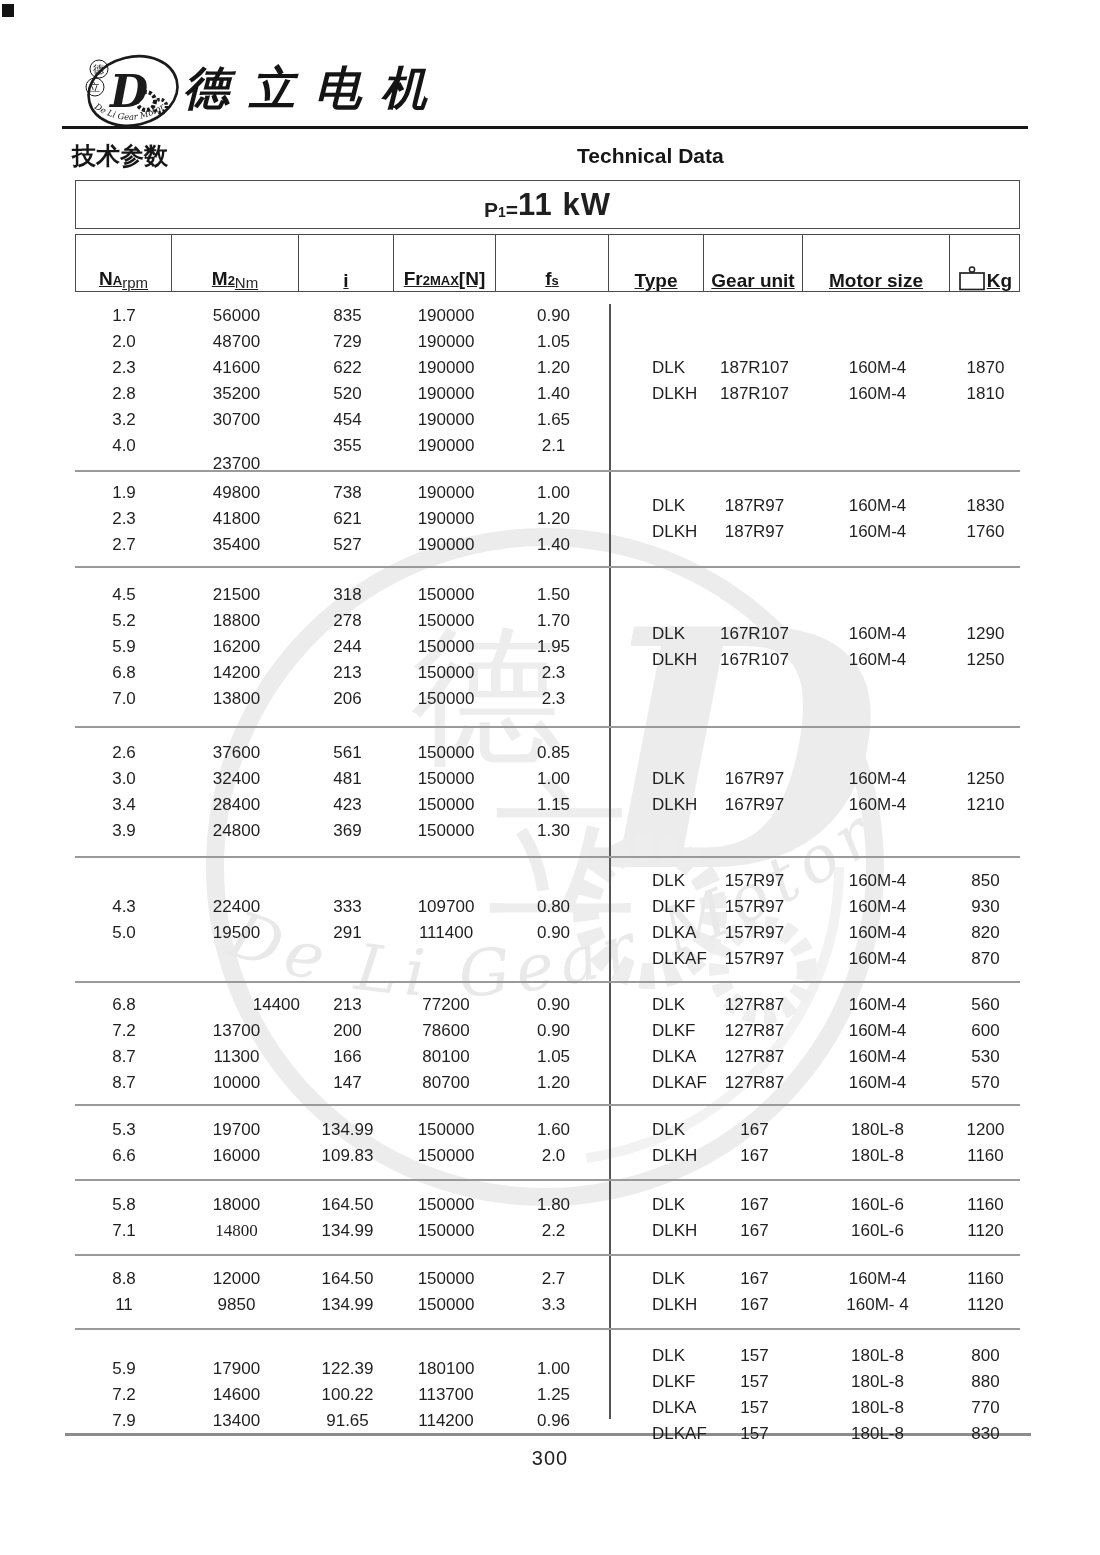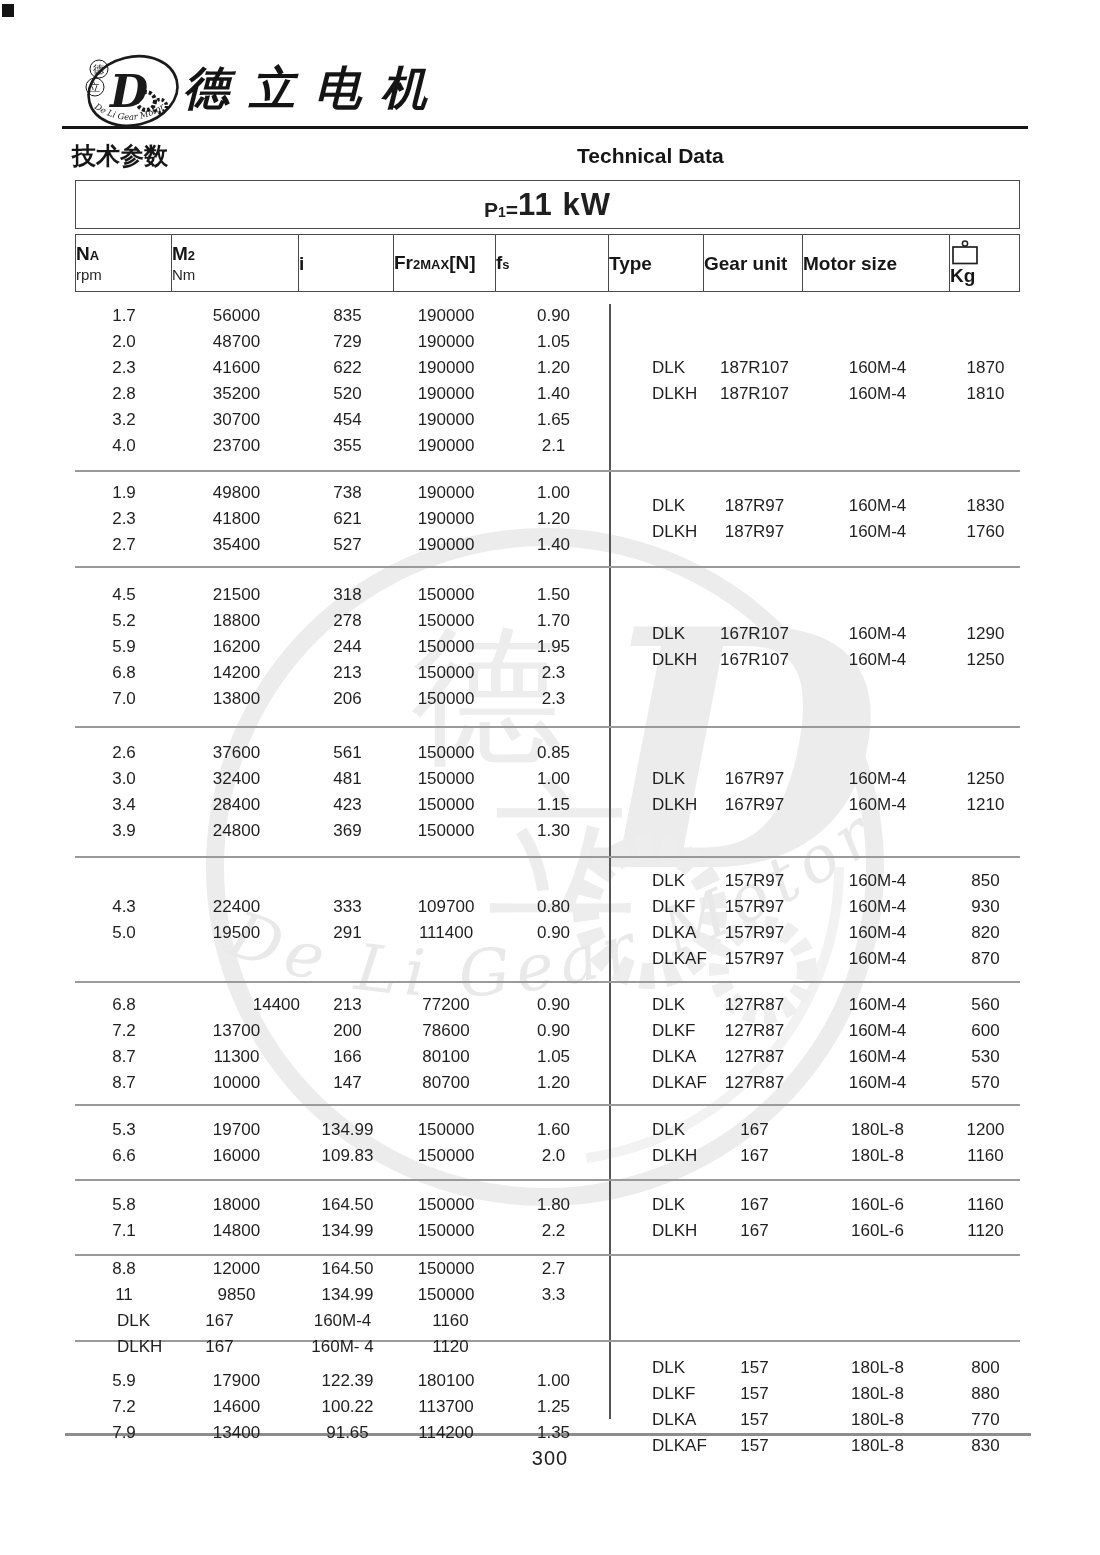--- a/index.html
+++ b/index.html
@@ -12,22 +12,22 @@
   .hrule{position:absolute;left:62px;top:126px;width:966px;height:3px;background:#161616;}
   .sec-zh{position:absolute;left:72px;top:140px;font-size:24px;font-weight:bold;color:#161616;}
   .sec-en{position:absolute;left:577px;top:144px;font-size:21px;font-weight:bold;color:#161616;}
   .pbox{position:absolute;left:75px;top:180px;width:945px;height:49px;border:1.5px solid #4a4a4a;
         box-sizing:border-box;display:flex;align-items:baseline;justify-content:center;}
   .p-label{font-size:21px;font-weight:800;align-self:center;margin-top:10px;}
   .p-sub{font-size:14px;font-weight:800;}
   .p-val{font-size:31px;font-weight:800;letter-spacing:1px;align-self:center;}
   .thead{position:absolute;left:75px;top:234px;width:945px;height:58px;border:1.6px solid #4a4a4a;
          box-sizing:border-box;display:flex;background:transparent;}
-  .hcell{border-right:1.6px solid #4a4a4a;box-sizing:border-box;display:flex;flex-direction:column;
-         align-items:flex-start;justify-content:center;flex:0 0 auto;}
+  .hcell{border-right:1.6px solid #4a4a4a;box-sizing:border-box;display:flex;flex-direction:row;
+         align-items:flex-end;justify-content:center;flex:0 0 auto;text-decoration:underline;}
   .hcell:last-child{border-right:none;}
   .hmain{font-size:19px;font-weight:bold;line-height:21px;color:#161616;}
   .hmain .sub{font-size:13px;}
   .hunit{font-size:15px;line-height:17px;color:#262626;}
   .kg-icon{display:block;margin-bottom:0px;}
   .tbody{position:absolute;left:75px;top:292px;width:945px;height:1141px;}
   .wm{position:absolute;left:0;top:0;z-index:0;}
   .vdiv{position:absolute;left:534px;top:12px;bottom:14px;width:1.6px;background:#555;z-index:1;}
   .groups{position:absolute;left:0;top:0;width:945px;z-index:2;}
   .group{display:flex;box-sizing:border-box;}
@@ -159,21 +159,21 @@
             </div>
             <div class="brow">
               <div class="bcell" style="width: 98px;">3.2</div>
               <div class="bcell" style="width: 127px;">30700</div>
               <div class="bcell" style="width: 95px;">454</div>
               <div class="bcell" style="width: 102px;">190000</div>
               <div class="bcell" style="width: 113px;">1.65</div>
             </div>
             <div class="brow">
               <div class="bcell" style="width: 98px;">4.0</div>
-              <div class="bcell" style="width: 127px;">23700</div>
+              <div class="bcell" style="width: 127px; margin-top: 18px;">23700</div>
               <div class="bcell" style="width: 95px;">355</div>
               <div class="bcell" style="width: 102px;">190000</div>
               <div class="bcell" style="width: 113px;">2.1</div>
             </div>
           </div>
           <div class="gright">
             <div class="brow">
               <div class="bcell type-cell" style="width: 95px;">DLK</div>
               <div class="bcell" style="width: 99px;">187R107</div>
               <div class="bcell" style="width: 147px;">160M-4</div>
@@ -463,42 +463,42 @@
           <div class="gleft">
             <div class="brow">
               <div class="bcell" style="width: 98px;">5.8</div>
               <div class="bcell" style="width: 127px;">18000</div>
               <div class="bcell" style="width: 95px;">164.50</div>
               <div class="bcell" style="width: 102px;">150000</div>
               <div class="bcell" style="width: 113px;">1.80</div>
             </div>
             <div class="brow">
               <div class="bcell" style="width: 98px;">7.1</div>
-              <div class="bcell" style="width: 127px;">14800</div>
+              <div class="bcell" style="width: 127px; font-family: Liberation Serif, serif;">14800</div>
               <div class="bcell" style="width: 95px;">134.99</div>
               <div class="bcell" style="width: 102px;">150000</div>
               <div class="bcell" style="width: 113px;">2.2</div>
             </div>
           </div>
           <div class="gright">
             <div class="brow">
               <div class="bcell type-cell" style="width: 95px;">DLK</div>
               <div class="bcell" style="width: 99px;">167</div>
               <div class="bcell" style="width: 147px;">160L-6</div>
               <div class="bcell" style="width: 69px;">1160</div>
             </div>
             <div class="brow">
               <div class="bcell type-cell" style="width: 95px;">DLKH</div>
               <div class="bcell" style="width: 99px;">167</div>
               <div class="bcell" style="width: 147px;">160L-6</div>
               <div class="bcell" style="width: 69px;">1120</div>
             </div>
           </div>
         </div>
-        <div class="group sep" style="height: 86px; flex-direction: column;">
+        <div class="group sep" style="height: 74px;">
           <div class="gleft">
             <div class="brow">
               <div class="bcell" style="width: 98px;">8.8</div>
               <div class="bcell" style="width: 127px;">12000</div>
               <div class="bcell" style="width: 95px;">164.50</div>
               <div class="bcell" style="width: 102px;">150000</div>
               <div class="bcell" style="width: 113px;">2.7</div>
             </div>
             <div class="brow">
               <div class="bcell" style="width: 98px;">11</div>
@@ -537,21 +537,21 @@
               <div class="bcell" style="width: 127px;">14600</div>
               <div class="bcell" style="width: 95px;">100.22</div>
               <div class="bcell" style="width: 102px;">113700</div>
               <div class="bcell" style="width: 113px;">1.25</div>
             </div>
             <div class="brow">
               <div class="bcell" style="width: 98px;">7.9</div>
               <div class="bcell" style="width: 127px;">13400</div>
               <div class="bcell" style="width: 95px;">91.65</div>
               <div class="bcell" style="width: 102px;">114200</div>
-              <div class="bcell" style="width: 113px;">1.35</div>
+              <div class="bcell" style="width: 113px;">0.96</div>
             </div>
           </div>
           <div class="gright">
             <div class="brow">
               <div class="bcell type-cell" style="width: 95px;">DLK</div>
               <div class="bcell" style="width: 99px;">157</div>
               <div class="bcell" style="width: 147px;">180L-8</div>
               <div class="bcell" style="width: 69px;">800</div>
             </div>
             <div class="brow">

